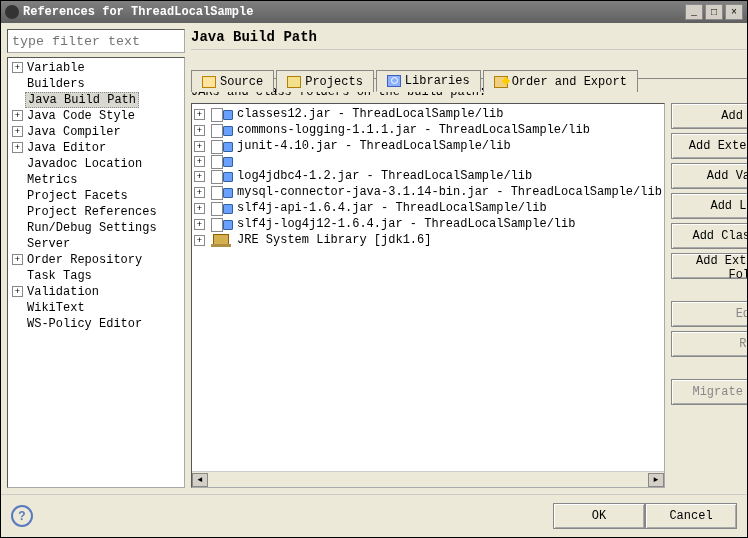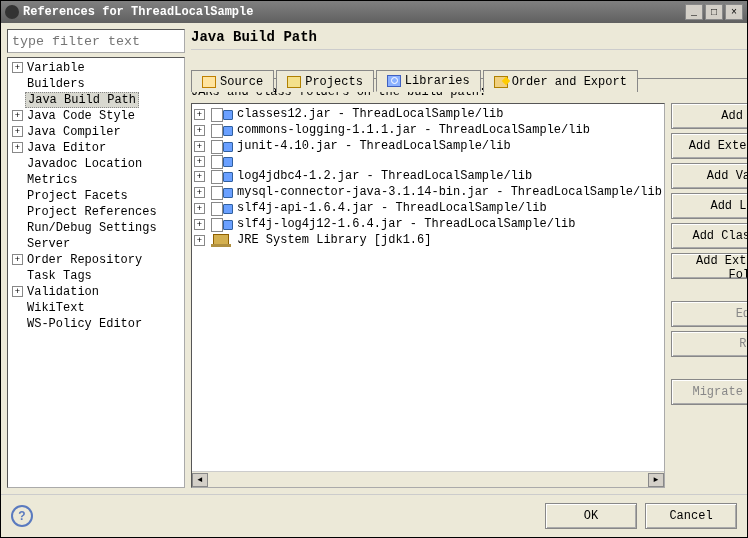--- a/index.html
+++ b/index.html
@@ -49,21 +49,21 @@
 .jre-icon::before { content: ""; position: absolute; left: 2px; top: 0; width: 14px; height: 10px; background: #d4b050; border: 1px solid #906000; }
 .jre-icon::after { content: ""; position: absolute; left: 0; bottom: -1px; width: 20px; height: 3px; background: #b09040; }
 .hscroll { height: 16px; background: #ece9d8; border-top: 1px solid #ccc; display: flex; align-items: center; }
 .hscroll-btn { width: 16px; height: 14px; background: #d4d0c8; border: 1px solid #888; display: flex; align-items: center; justify-content: center; font-size: 8px; }
 .hscroll-track { flex: 1; }
 .btns { width: 180px; display: flex; flex-direction: column; gap: 4px; }
 .btn { height: 26px; border: 1px solid #888; background: #ece9d8; font-family: "Courier New", monospace; font-size: 12px; cursor: pointer; box-shadow: inset 1px 1px 0 #fff, inset -1px -1px 0 #aaa; }
 .btn:disabled { color: #888; cursor: default; }
 .footer { display: flex; align-items: center; padding: 8px 10px; border-top: 1px solid #ccc; }
 .help { width: 22px; height: 22px; border: 2px solid #5a7abf; border-radius: 50%; color: #5a7abf; display: flex; align-items: center; justify-content: center; font-weight: bold; font-family: sans-serif; cursor: pointer; }
-.footer-btns { margin-left: auto; display: flex; gap: 8px; }
+.footer-btns { margin-left: auto; display: flex; }
 .footer-btns .btn { width: 92px; }
 .gap { height: 14px; }
 </style>
 </head>
 <body>
 
 <div class="window">
   <div class="titlebar">
     <div class="titlebar-icon"></div>
     <div class="titlebar-text">References for ThreadLocalSample</div>

